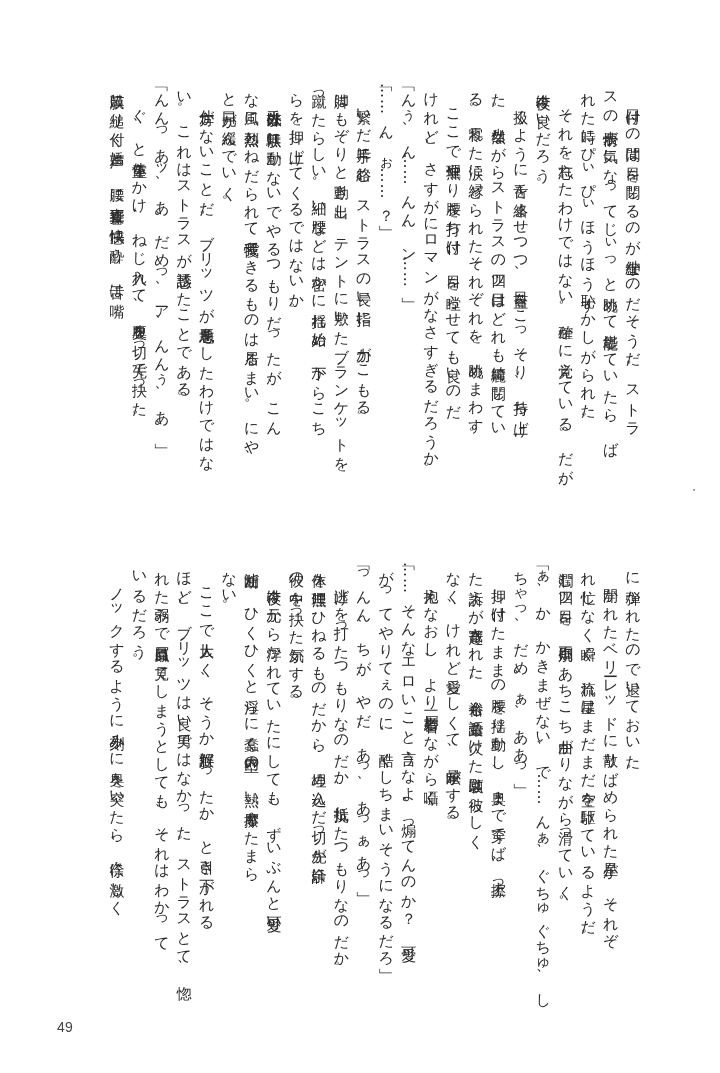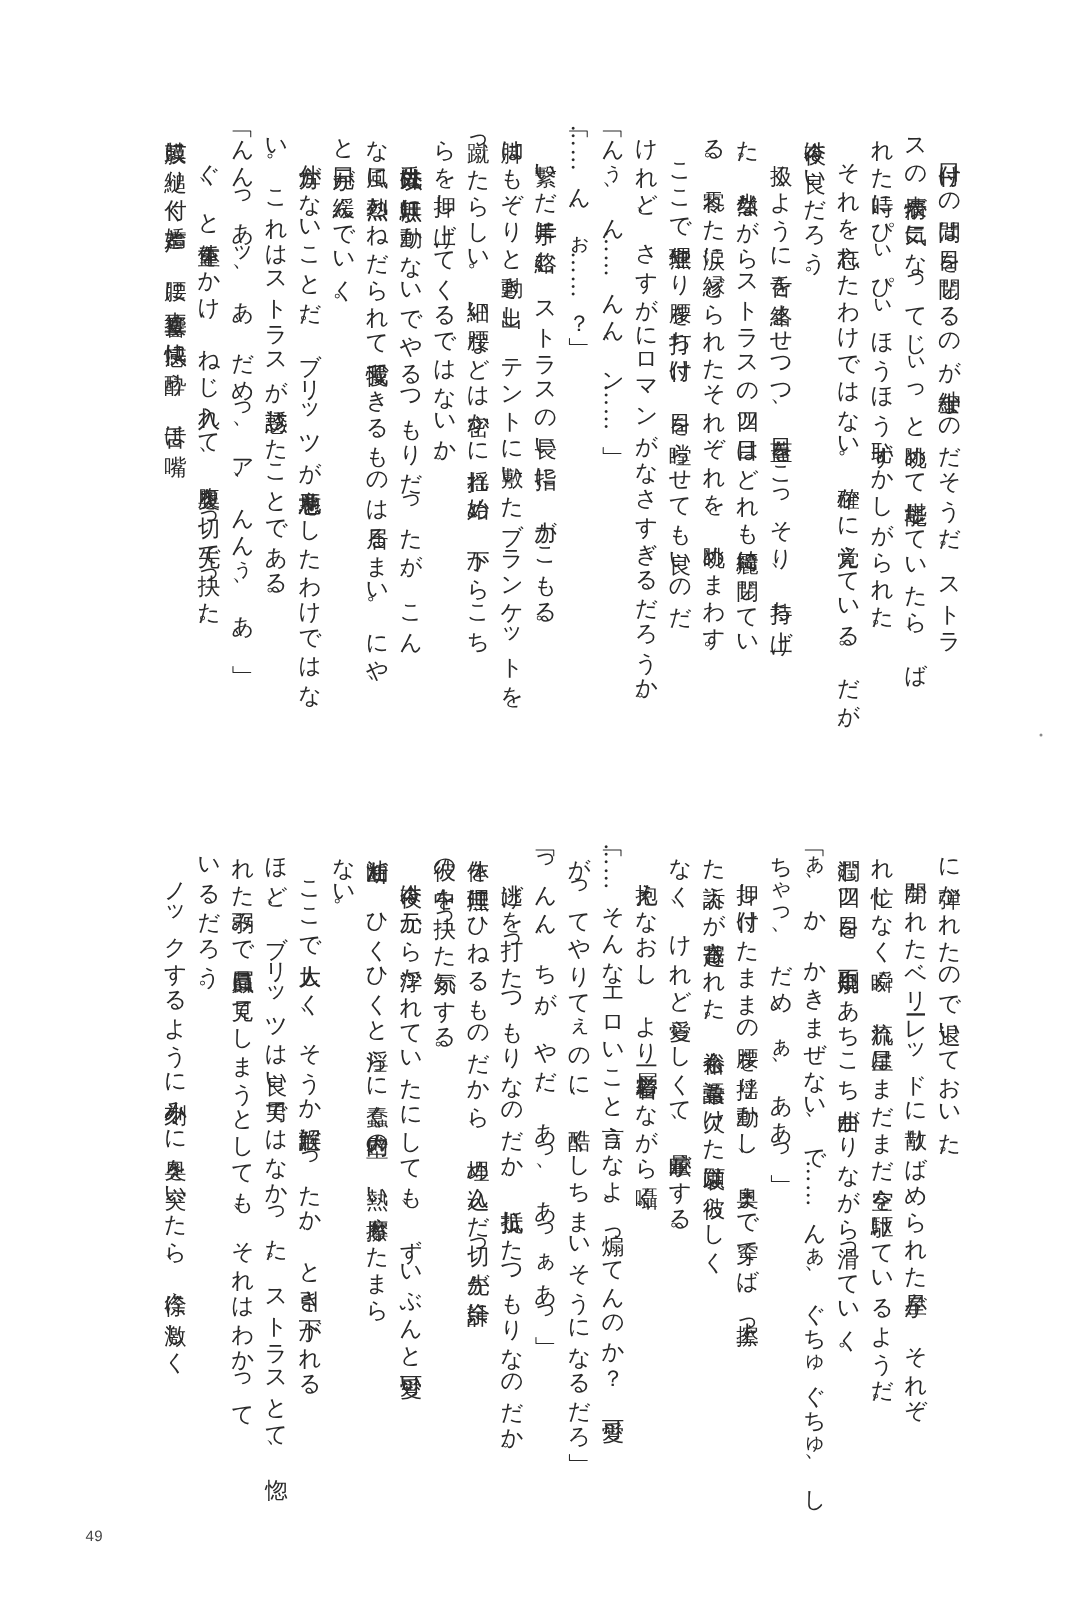--- a/index.html
+++ b/index.html
@@ -44,21 +44,21 @@
       text-indent: 16px;
     }
     #upper-block { top: 82px; }
     #lower-block { top: 561px; }
 
     .page-number {
       position: absolute;
       left: 57px;
       top: 1019px;
       font-family: "Liberation Sans", "DejaVu Sans", sans-serif;
-      font-size: 10px;
+      font-size: 14px;
       color: #444444;
       letter-spacing: 0.3px;
     }
     .stray-mark {
       position: absolute;
       left: 693px;
       top: 489px;
       width: 2px;
       height: 2px;
       border-radius: 1px;

